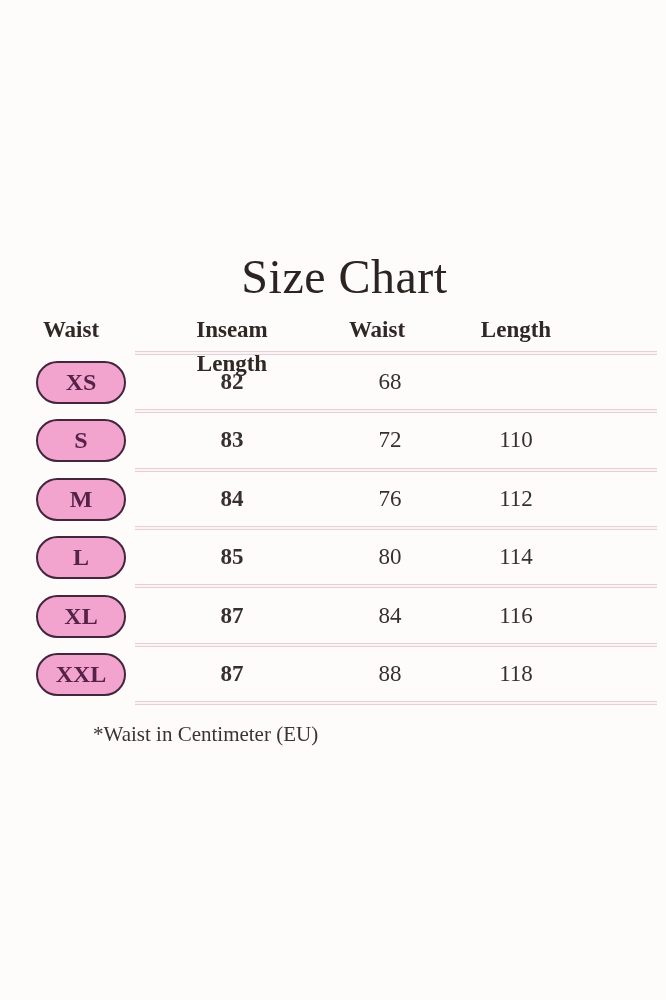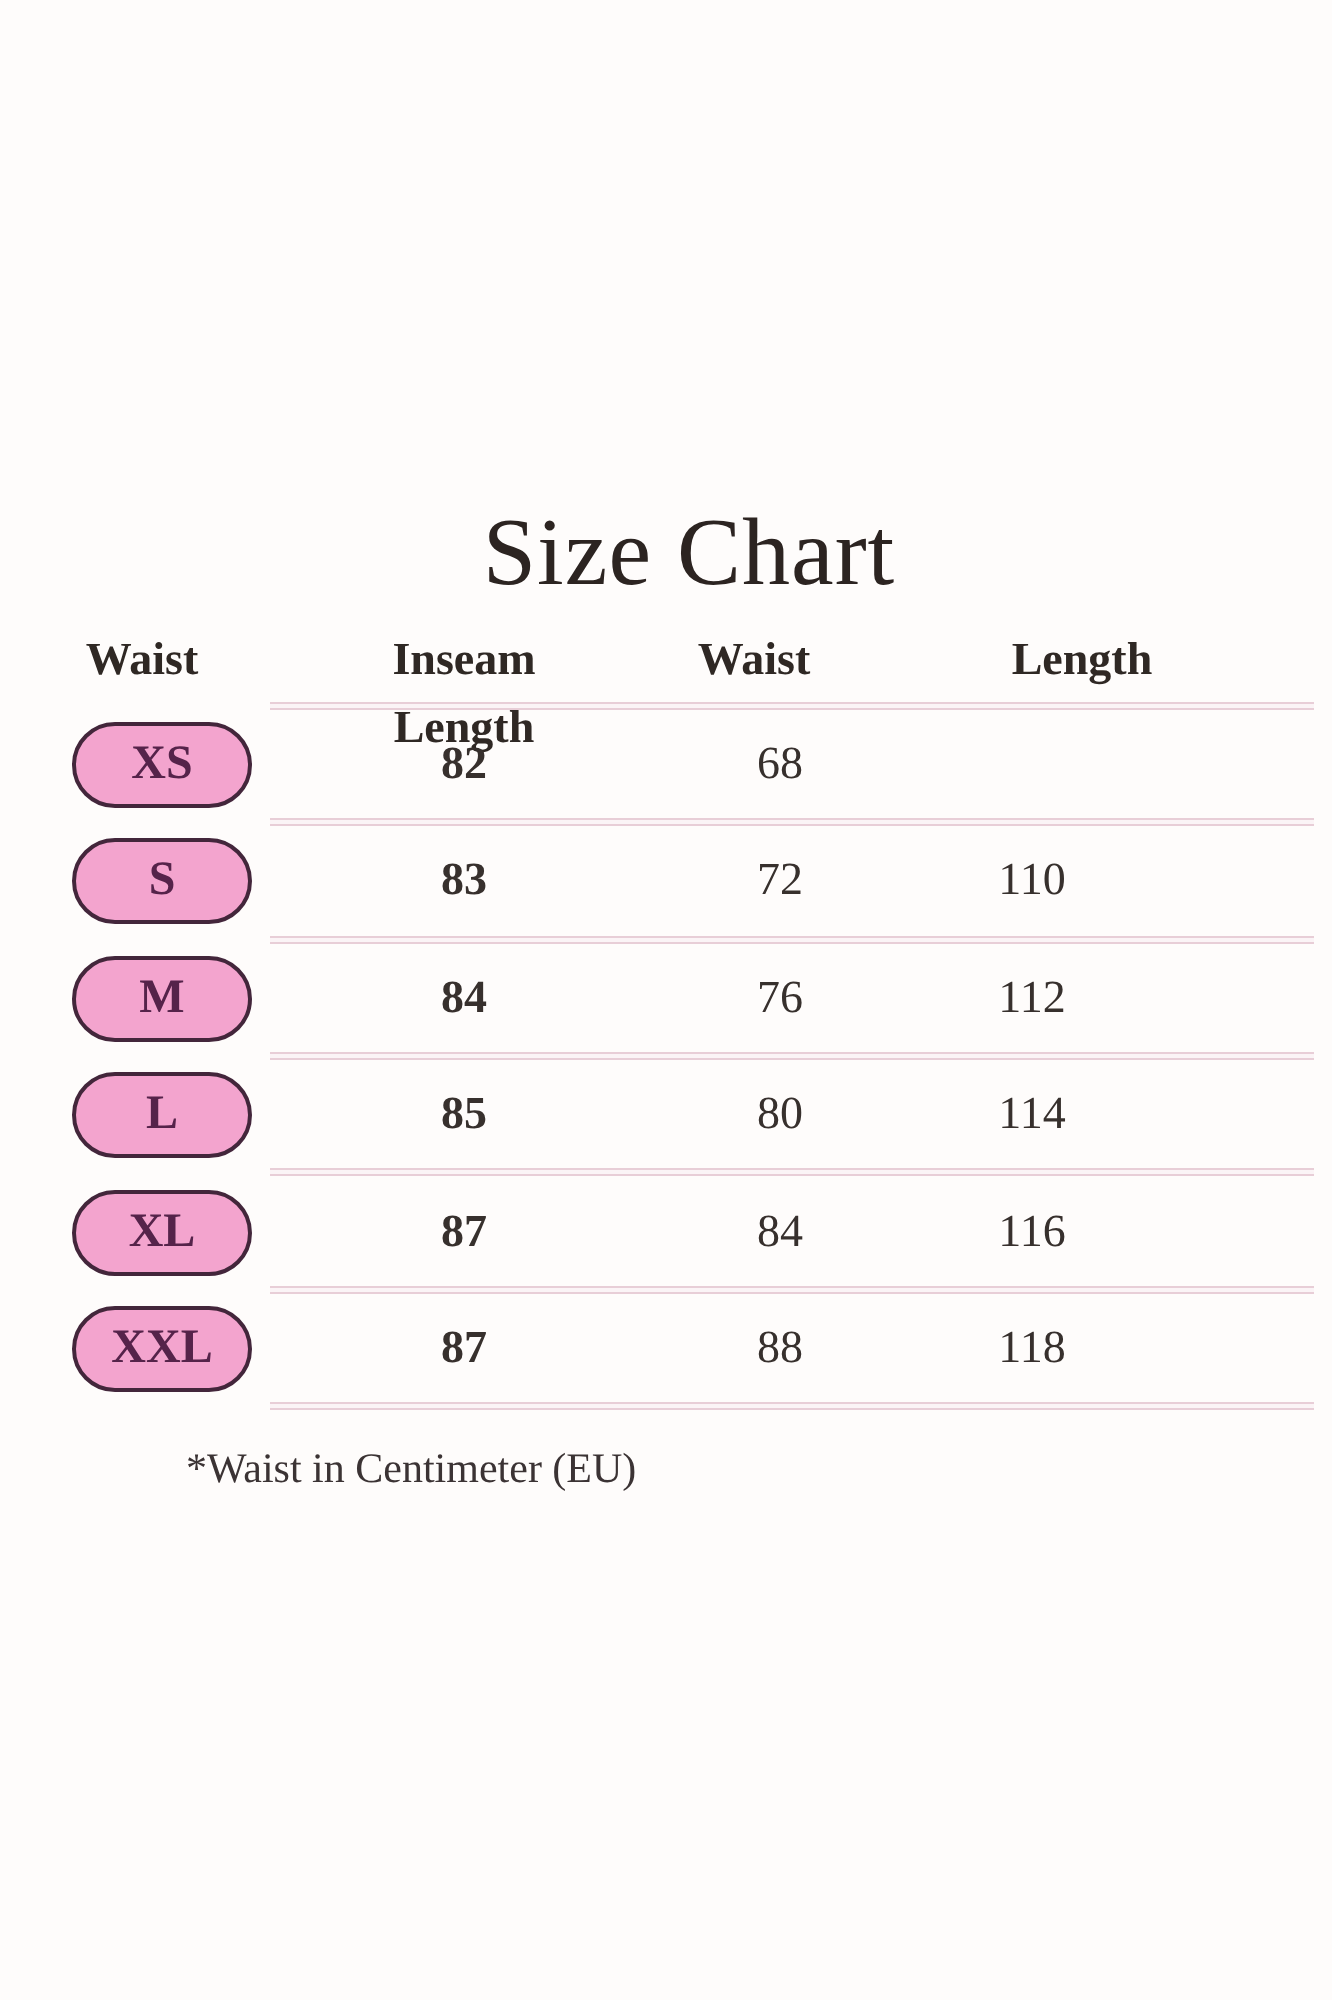--- a/index.html
+++ b/index.html
@@ -37,21 +37,21 @@
   .hdr{
     position:absolute;
     height:34px;line-height:34px;
     text-align:center;
     font-size:23px;font-weight:700;
     color:var(--header-text);
   }
   .hdr-size{left:26px;width:90px;}
   .hdr-inseam{left:162px;width:140px;}
   .hdr-waist{left:307px;width:140px;}
-  .hdr-length{left:471px;width:140px;}
+  .hdr-length{left:446px;width:140px;}
   .sep{
     position:absolute;
     left:135px;width:522px;height:4px;
     box-sizing:border-box;
     border-top:1px solid var(--separator-pink);
     border-bottom:1px solid var(--separator-pink);
     background:#fbf4f6;
   }
   .row{position:absolute;left:0;width:100%;height:58px;}
   .pill{

